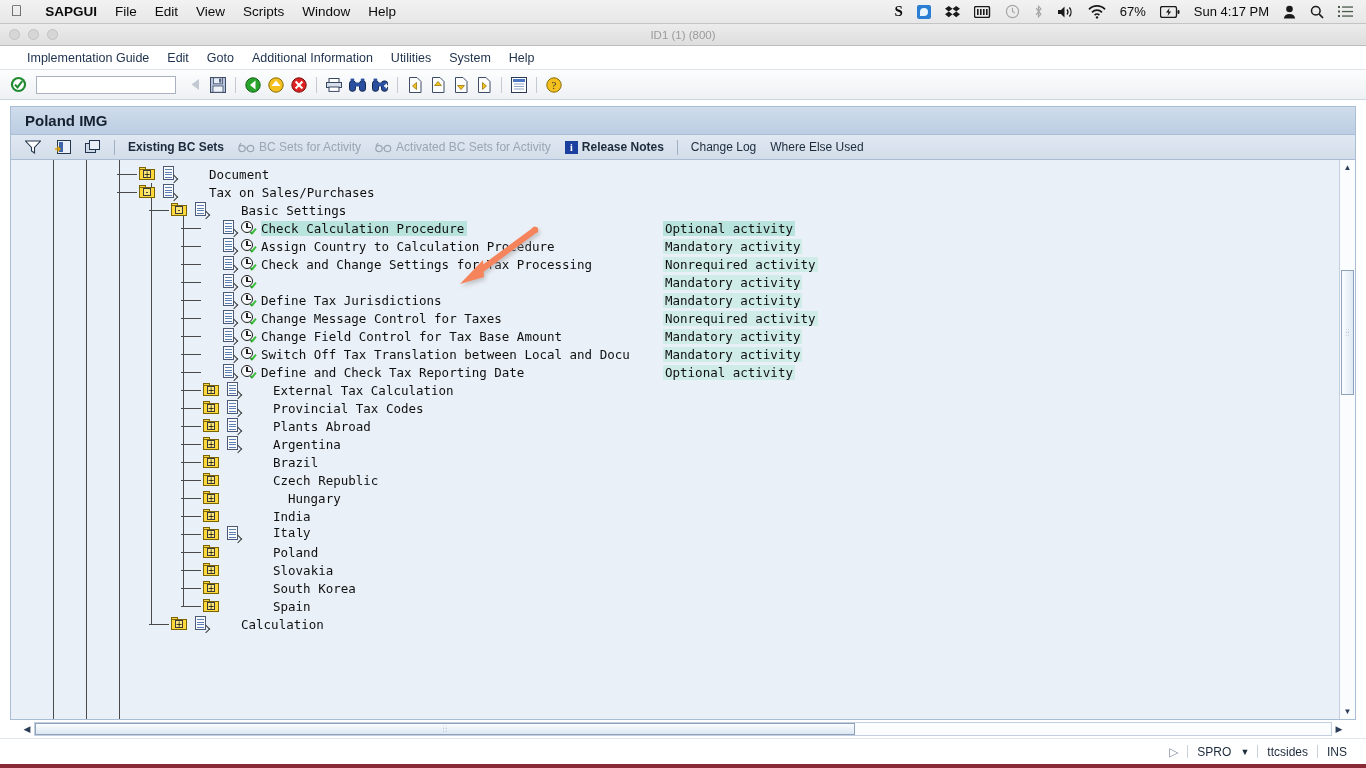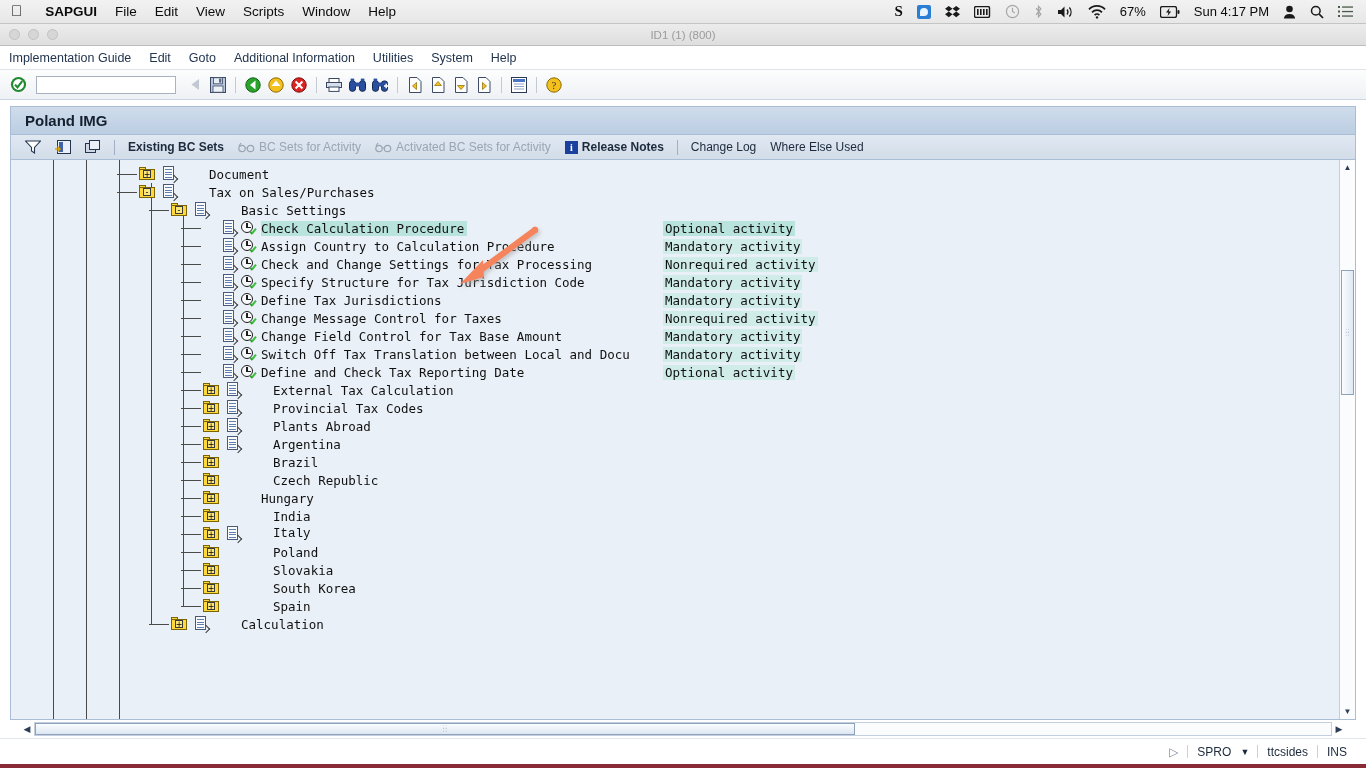--- a/index.html
+++ b/index.html
@@ -40,20 +40,21 @@
   .wtitle {
     position: absolute; left: 0; right: 0; text-align: center;
     font-size: 11.5px; color: #9b9b9b;
   }
   
   .sapmenu {
     height: 24px; flex: 0 0 24px;
     background: #ffffff;
     display: flex; align-items: center;
     border-bottom: 1px solid #dfe3ea;
+    padding-left: 18px;
     font-size: 12.5px; color: #22354f;
   }
   .sapmenu .mi { padding: 0 9px; white-space: nowrap; }
   
   .saptool {
     height: 30px; flex: 0 0 30px;
     background: linear-gradient(to bottom, #fdfdfd, #eef1f5);
     border-bottom: 1px solid #cdd5e0;
     display: flex; align-items: center; padding-left: 8px; gap: 3px;
   }
@@ -577,21 +578,20 @@
               <span class="doc-l" style="top:8px"></span>
               <span class="doc-l" style="top:10.5px"></span>
               <span class="doc-pen"></span>
             </div>
             <div class="act" style="left: 230px; top: 2px;">
               <span class="act-c"></span>
               <span class="act-h1"></span>
               <span class="act-h2"></span>
               <span class="act-v"></span>
             </div>
-            <span class="tlabel" style="left: 250px;">Specify Structure for Tax Jurisdiction Code</span>
             <span class="tstatus">Mandatory activity</span>
           </div>
           <div class="trow" style="position: absolute; left: 0px; right: 0px; top: 131px;">
             <div class="tline hl" style="left: 170px; top: 9px; width: 20px;"></div>
             <div class="doc" style="left: 212px; top: 1px;">
               <span class="doc-pg"></span>
               <span class="doc-l" style="top:3px"></span>
               <span class="doc-l" style="top:5.5px"></span>
               <span class="doc-l" style="top:8px"></span>
               <span class="doc-l" style="top:10.5px"></span>
@@ -768,21 +768,21 @@
             </div>
             <span class="tlabel" style="left: 262px;">Czech Republic</span>
           </div>
           <div class="trow" style="position: absolute; left: 0px; right: 0px; top: 329px;">
             <div class="tline hl" style="left: 170px; top: 9px; width: 20px;"></div>
             <div class="folder" style="left: 192px; top: 2px;">
               <span class="fo-tab"></span>
               <span class="fo-body"></span>
               <span class="fo-pm">+</span>
             </div>
-            <span class="tlabel" style="left: 250px; text-align: center;">Hungary</span>
+            <span class="tlabel" style="left: 277px; text-align: center;">Hungary</span>
           </div>
           <div class="trow" style="position: absolute; left: 0px; right: 0px; top: 347px;">
             <div class="tline hl" style="left: 170px; top: 9px; width: 20px;"></div>
             <div class="folder" style="left: 192px; top: 2px;">
               <span class="fo-tab"></span>
               <span class="fo-body"></span>
               <span class="fo-pm">+</span>
             </div>
             <span class="tlabel" style="left: 262px;">India</span>
           </div>

